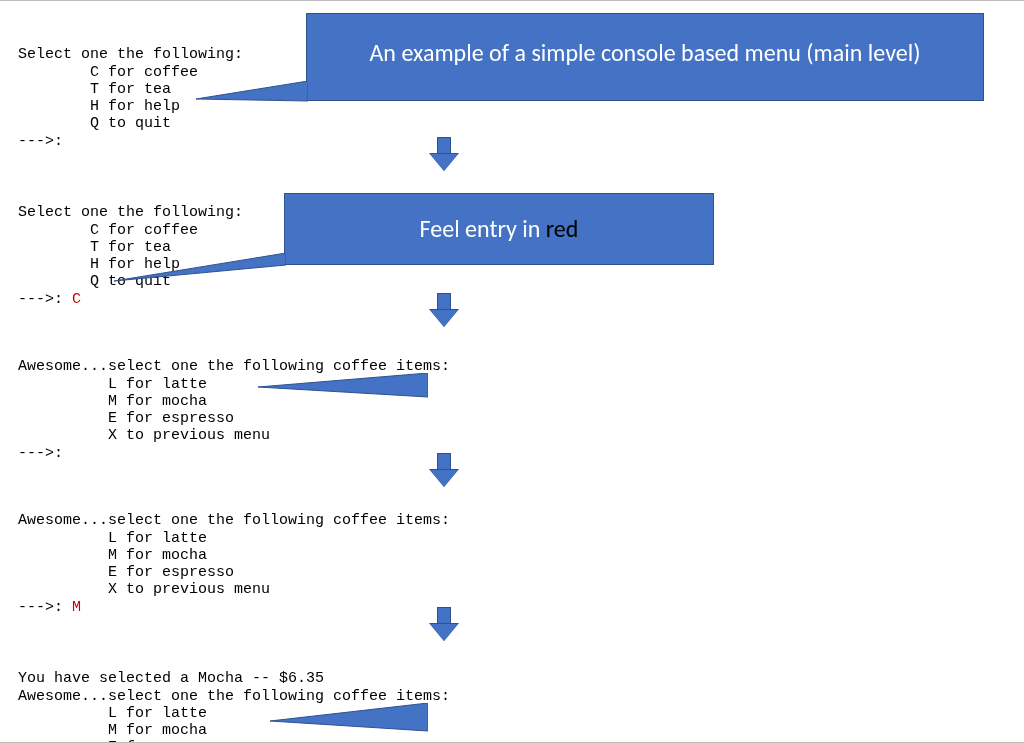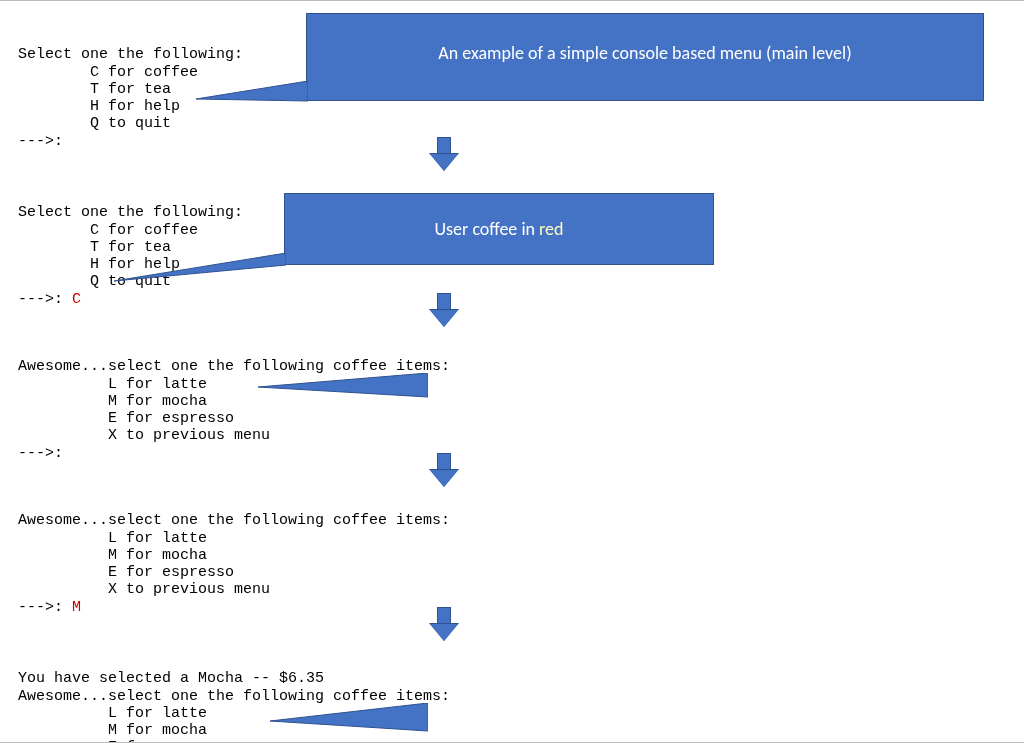--- a/index.html
+++ b/index.html
@@ -23,32 +23,32 @@
     position: absolute;
     white-space: pre;
     line-height: 1.15;
   }
   .prompt-red { color: #c00; }
   .callout {
     position: absolute;
     background: #4472c4;
     color: #fff;
     font-family: Calibri, Arial, sans-serif;
-    font-size: 18px;
+    font-size: 24px;
     text-align: center;
     display: flex;
     flex-direction: column;
     justify-content: center;
     align-items: center;
     border: 1px solid #2f528f;
     box-sizing: border-box;
     padding: 4px 0;
     line-height: 1.35;
   }
-  .callout .red { color: #fef9c3; }
+  .callout .red { color: #000000; }
   .arrow-down {
     position: absolute;
     width: 28px;
     height: 34px;
   }
   .arrow-down .shaft {
     position: absolute;
     left: 7px; top: 0;
     width: 14px; height: 18px;
     background: #4472c4;
@@ -105,21 +105,21 @@
 <span>Select one the following:</span>
         <span>C for coffee</span>
         <span>T for tea</span>
         <span>H for help</span>
         <span>Q to quit</span>
 <span>---&gt;:</span> <span class="prompt-red">C</span>
 </div>
 
   <div class="callout" style="left:284px; top:192px; width:430px; height:72px;">
     <div>
-      <span>User coffee in </span><span class="red">red</span>
+      <span>Feel entry in </span><span class="red">red</span>
     </div>
   </div>
   <svg style="position:absolute; left:114px; top:252px; width:172px; height:30px;" viewBox="0 0 172 30">
     <polygon points="172,0 172,12 0,28" fill="#4472c4" stroke="#2f528f" stroke-width="1"></polygon>
   </svg>
 
   <div class="arrow-down" style="left:430px; top:292px;">
     <div class="shaft"></div>
       <div class="head-border"></div>
       <div class="head"></div>

